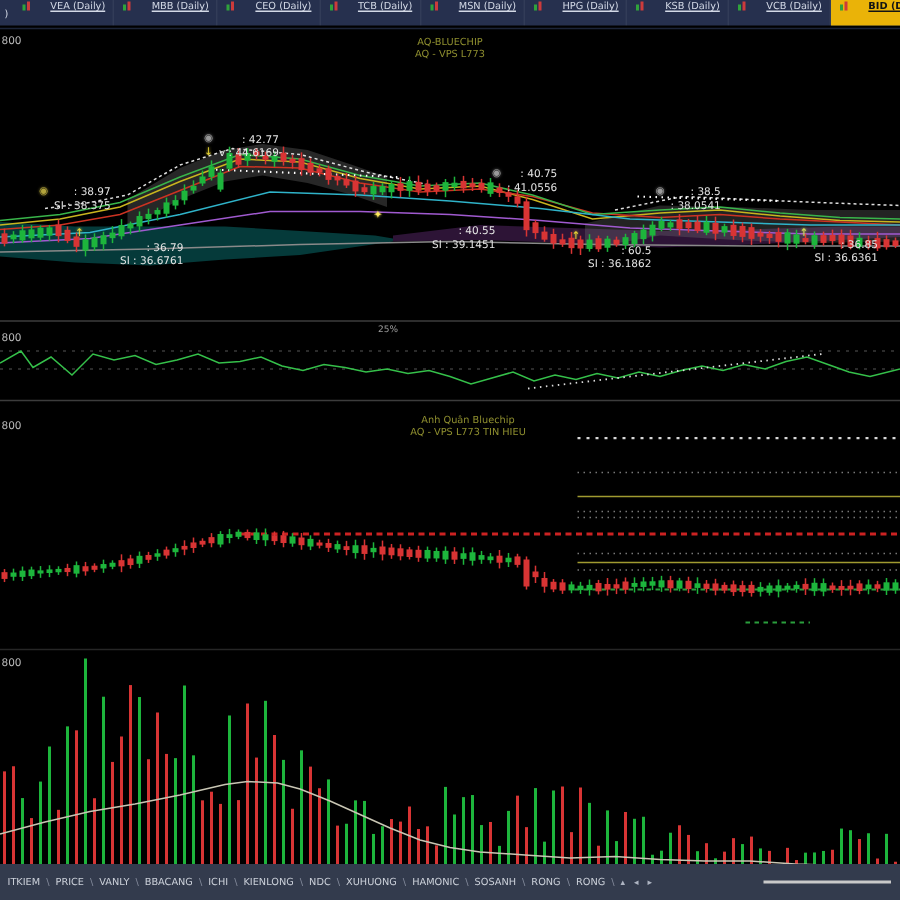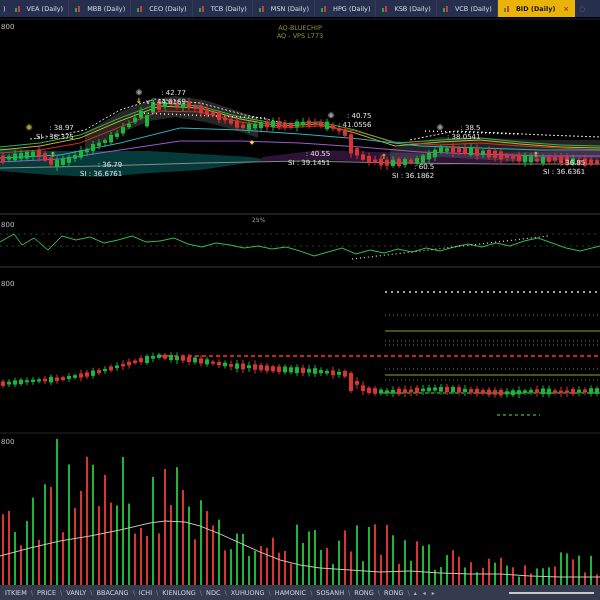--- a/index.html
+++ b/index.html
@@ -3,27 +3,27 @@
 <meta charset="utf-8">
 <style>
   html,body{margin:0;padding:0;background:#000;}
   #screen{position:relative;width:600px;height:600px;background:#000;overflow:hidden;
           font-family:"DejaVu Sans",sans-serif;}
   #chart-svg{position:absolute;left:0;top:0;}
   
   #tab-bar{position:absolute;left:0;top:0;width:600px;height:17px;background:#26304e;
            display:flex;align-items:stretch;font-size:6.5px;color:#d3d9e6;z-index:5;}
   .tab-fragment{display:flex;align-items:center;padding:0 3px;color:#d3d9e6;}
-  .tab{display:flex;align-items:center;gap:5px;padding:0 5px;white-space:nowrap;
-       border-right:1px solid rgba(255,255,255,0.06);cursor:default;}
+  .tab{display:flex;align-items:flex-start;gap:12px;padding:0 5px;white-space:nowrap;
+       border-right:1px solid rgba(255,255,255,0.06);cursor:default;text-decoration:underline;}
   .tab.active{background:#eab308;color:#141414;font-weight:bold;}
   .tab .close{color:#a62b2b;margin-left:3px;font-weight:bold;font-size:7px;}
   .ghost-tab{display:flex;align-items:center;color:#5e6a8a;padding:0 4px;font-size:7px;}
   
-  #status-bar{position:absolute;left:0;bottom:0;width:600px;height:15px;background:#333b4d;
+  #status-bar{position:absolute;left:0;bottom:0;width:600px;height:24px;background:#333b4d;
               display:flex;align-items:center;font-size:6.5px;color:#ccd1da;z-index:5;
               padding:0 2px;box-sizing:border-box;}
   .sheet{padding:0 3px;white-space:nowrap;cursor:default;}
   .sep{color:#848b9c;padding:0 1px;}
   .navbtn{width:9px;text-align:center;color:#aeb4c2;font-size:6px;cursor:default;}
   .scroll-track{flex:1;height:12px;position:relative;}
   .scroll-thumb{position:absolute;right:4px;top:5px;width:85px;height:2px;background:#c9c9c9;}
   
   .axis-label{position:absolute;color:#b9b9b9;font-size:7px;z-index:3;}
   .pane-title{position:absolute;text-align:center;color:#8f8f2f;font-size:6.5px;
@@ -649,20 +649,24 @@
 
   <div class="axis-label" style="left:1px;top:23px;">800</div>
   <div class="axis-label" style="left:1px;top:221px;">800</div>
   <div class="axis-label" style="left:1px;top:280px;">800</div>
   <div class="axis-label" style="left:1px;top:438px;">800</div>
 
   <div class="pane-title" style="left:200px;top:25px;">
     <div>AQ-BLUECHIP</div>
     <div>AQ - VPS L773</div>
   </div>
+  <div class="pane-title" style="left:212px;top:277px;">
+    <div>Anh Quân Bluechip</div>
+    <div>AQ - VPS L773 TIN HIEU</div>
+  </div>
 
   <div class="pct-label" style="left:252px;top:216px;">25%</div>
 
   <div id="anno-layer">
       <div class="annotation" style="left: 36px; top: 124px;">
         <div>: 38.97</div>
         <div>SI : 38.375</div>
       </div>
       <div class="annotation" style="left: 60px; top: 161px; margin-left: 20px;">
         <div>: 36.79</div>

